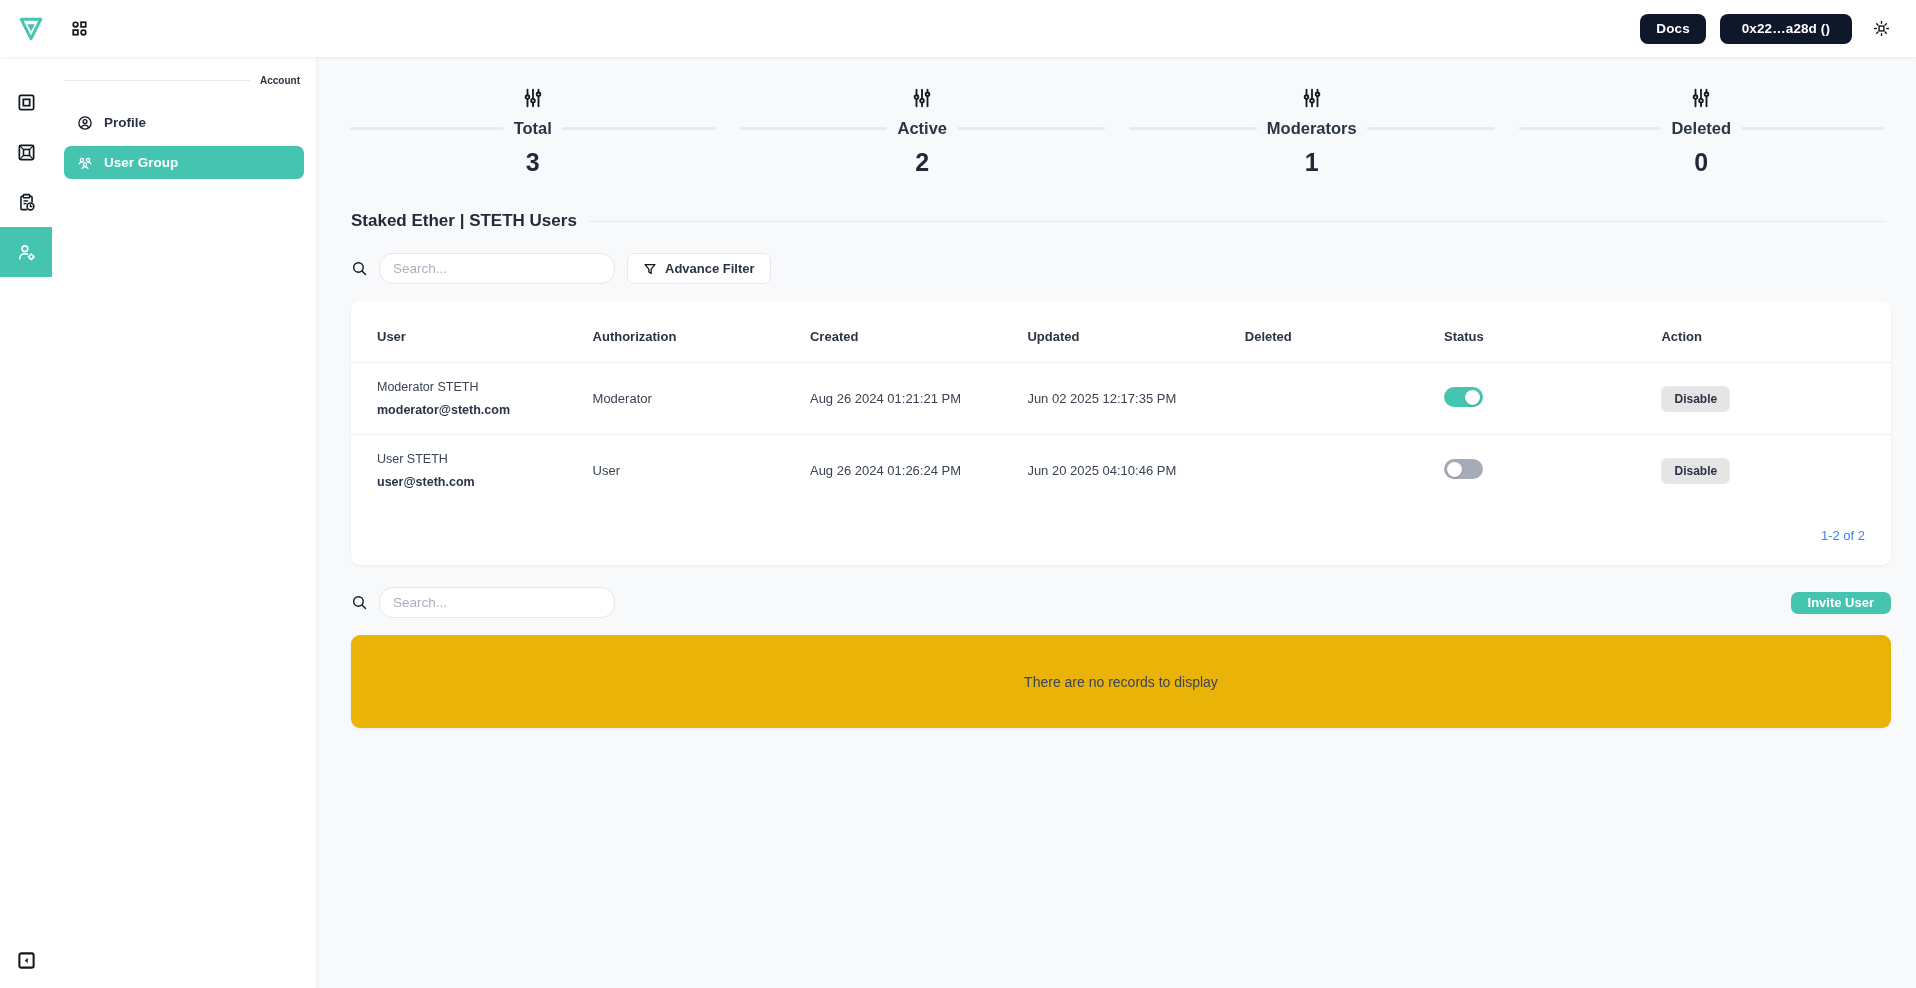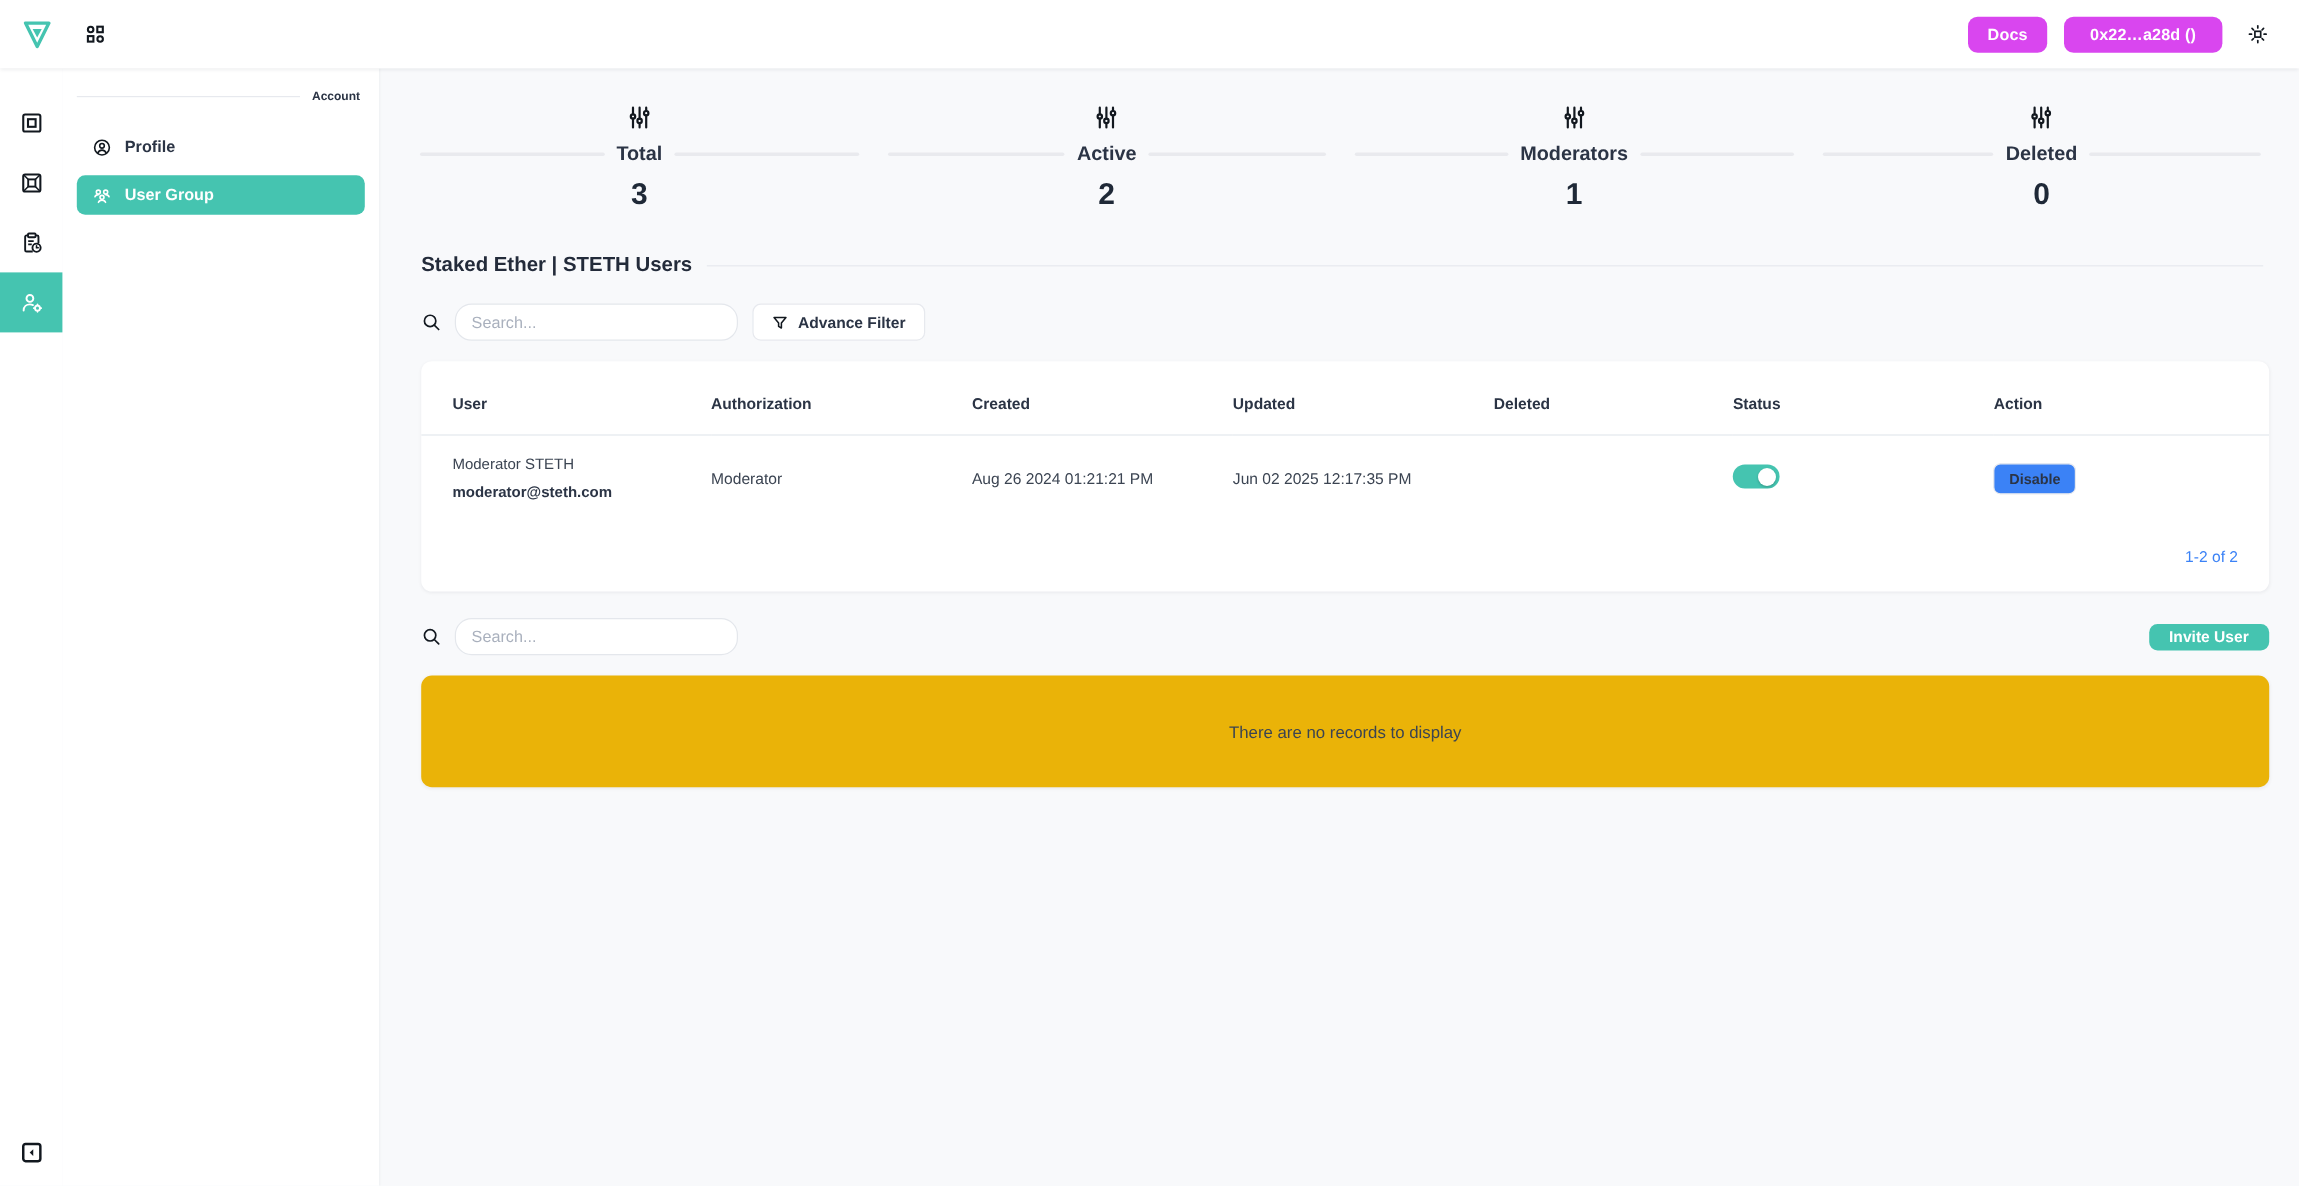--- a/index.html
+++ b/index.html
@@ -20,21 +20,21 @@
     box-shadow: 0 1px 3px rgba(16,24,40,.07);
     z-index: 40;
   }
   .logo-wrap { width: 62px; display: flex; justify-content: center; align-items: center; }
   .grid-ico-wrap { margin-left: 8px; display: flex; align-items: center; }
   .topbar-right {
     margin-left: auto; display: flex; align-items: center;
     gap: 14px; padding-right: 20px;
   }
   .pill-btn {
-    background: #d946ef; color: #fff;
+    background: #0f172a; color: #fff;
     border: none; border-radius: 8px;
     height: 30px; padding: 0 16px;
     font-size: 13.5px; font-weight: 600;
     letter-spacing: .1px; cursor: pointer;
     display: flex; align-items: center; justify-content: center;
     font-family: "Liberation Sans", sans-serif;
   }
   .pill-btn.wallet { padding: 0 22px; }
   .theme-btn {
     width: 30px; height: 30px; border: none; background: transparent;
@@ -187,21 +187,21 @@
   .toggle.on { background: #45c4b0; }
   .toggle .knob {
     position: absolute; top: 2.5px; left: 3px;
     width: 15px; height: 15px; border-radius: 50%;
     background: #fff; box-shadow: 0 1px 2px rgba(0,0,0,.2);
   }
   .toggle.on .knob { left: 21px; }
 
   .btn-small {
     border: 1px solid #e7e9ee; border-radius: 6px;
-    background: #3b82f6; height: 26px; padding: 0 12px;
+    background: #e5e5e5; height: 26px; padding: 0 12px;
     font-size: 12px; font-weight: 700; color: #2b3445;
     cursor: pointer; font-family: "Liberation Sans", sans-serif;
   }
   .pager {
     padding: 22px 26px 22px 0;
     text-align: right; font-size: 13px; color: #3b82f6;
   }
 
   
   .card-empty {
@@ -470,20 +470,36 @@
           <td>Aug 26 2024 01:21:21 PM</td>
           <td>Jun 02 2025 12:17:35 PM</td>
           <td></td>
           <td>
             <div class="toggle on"><div class="knob"></div></div>
           </td>
           <td>
             <button class="btn-small">Disable</button>
           </td>
         </tr>
+        <tr>
+          <td class="col-user">
+            <div class="u-name">User STETH</div>
+            <div class="u-mail">user@steth.com</div>
+          </td>
+          <td>User</td>
+          <td>Aug 26 2024 01:26:24 PM</td>
+          <td>Jun 20 2025 04:10:46 PM</td>
+          <td></td>
+          <td>
+            <div class="toggle"><div class="knob"></div></div>
+          </td>
+          <td>
+            <button class="btn-small">Disable</button>
+          </td>
+        </tr>
       </tbody>
     </table>
     <div class="pager">1-2 of 2</div>
   </div>
 
 
   <div class="toolbar-row2">
     <div class="search-wrap">
       <svg width="17" height="17" viewBox="0 0 24 24" fill="none" stroke="#12181f" stroke-width="2">
         <circle cx="10.5" cy="10.5" r="6.7"></circle>

